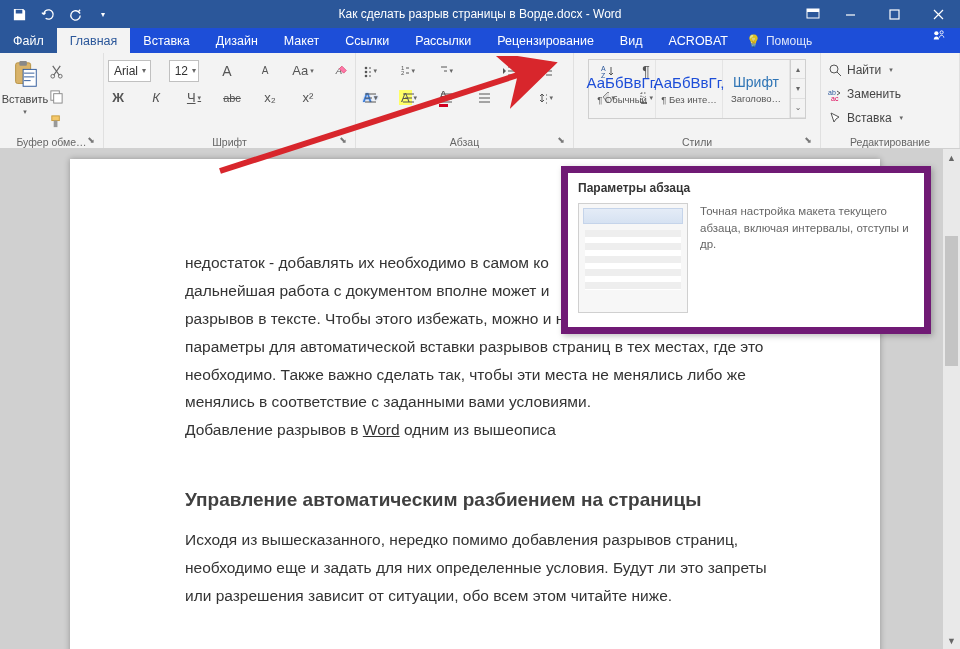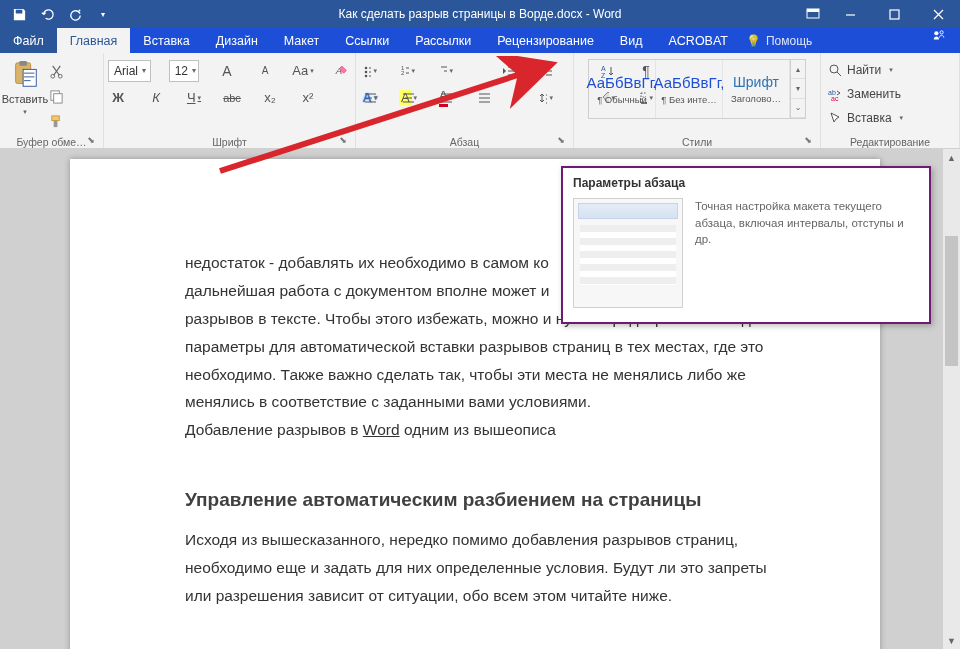--- a/index.html
+++ b/index.html
@@ -41,21 +41,21 @@
 .edit-item{display:flex;align-items:center;gap:5px;height:22px;font-size:12px;color:#444;padding-right:6px}
 .doc-area{position:absolute;top:149px;left:0;right:0;bottom:0;background:#d0d0d0;overflow:hidden}
 .page{position:absolute;top:10px;left:70px;width:810px;height:600px;background:#fff;box-shadow:0 0 6px rgba(0,0,0,.3);padding:90px 85px 0 115px}
 .body-text{font-family:Arial,sans-serif;font-size:15.5px;line-height:1.8;color:#333}
 .body-text .word-link{text-decoration:underline;color:#333;border-bottom:1px wavy red}
 .heading2{font-family:"Segoe UI",sans-serif;font-size:19px;color:#404040;margin-top:45px;margin-bottom:15px}
 .scroll-v{position:absolute;right:0;top:0;bottom:0;width:17px;background:#e9e9e9;display:flex;flex-direction:column}
 .scroll-v .arrow{height:17px;display:flex;align-items:center;justify-content:center;font-size:9px;color:#666}
 .scroll-v .track{flex:1;position:relative}
 .scroll-v .thumb{position:absolute;top:70px;left:2px;right:2px;height:130px;background:#c4c4c4}
-.tooltip{position:absolute;top:166px;left:561px;width:370px;background:#fff;border:2px solid #701a75;box-shadow:2px 2px 6px rgba(0,0,0,.25);padding:8px 10px 14px;z-index:50}
+.tooltip{position:absolute;top:166px;left:561px;width:370px;background:#fff;border:7px solid #701a75;box-shadow:2px 2px 6px rgba(0,0,0,.25);padding:8px 10px 14px;z-index:50}
 .tooltip-title{font-size:12px;font-weight:600;color:#333;margin-bottom:8px}
 .tooltip-body{display:flex;gap:12px}
 .tooltip-img{width:110px;height:110px;border:1px solid #d0d0d0;background:#f7f7f7;position:relative;flex-shrink:0}
 .tooltip-img::before{content:"";position:absolute;top:4px;left:4px;right:4px;height:14px;background:linear-gradient(#e4ecf7,#d6e2f2);border:1px solid #c5d4ea}
 .tooltip-img::after{content:"";position:absolute;top:26px;left:6px;right:6px;bottom:22px;background:repeating-linear-gradient(#eee,#eee 7px,#fff 7px,#fff 13px)}
 .tooltip-desc{font-size:11.5px;color:#666;line-height:1.45}
 .arrow-overlay{position:absolute;top:56px;left:210px;z-index:40;pointer-events:none}
 svg{display:block}
 </style>
 </head>

